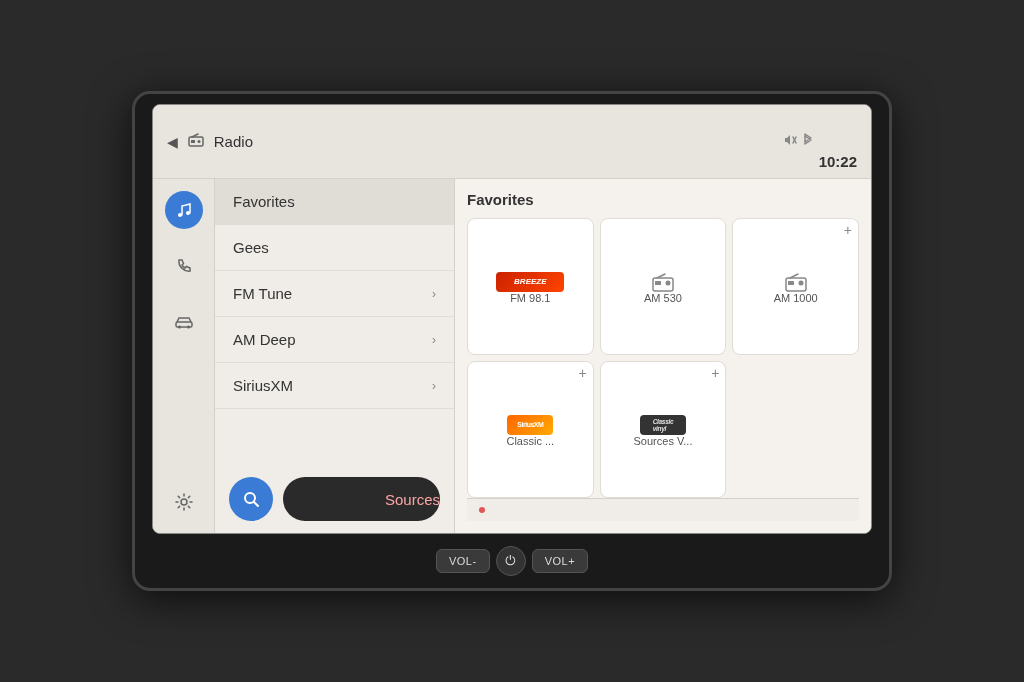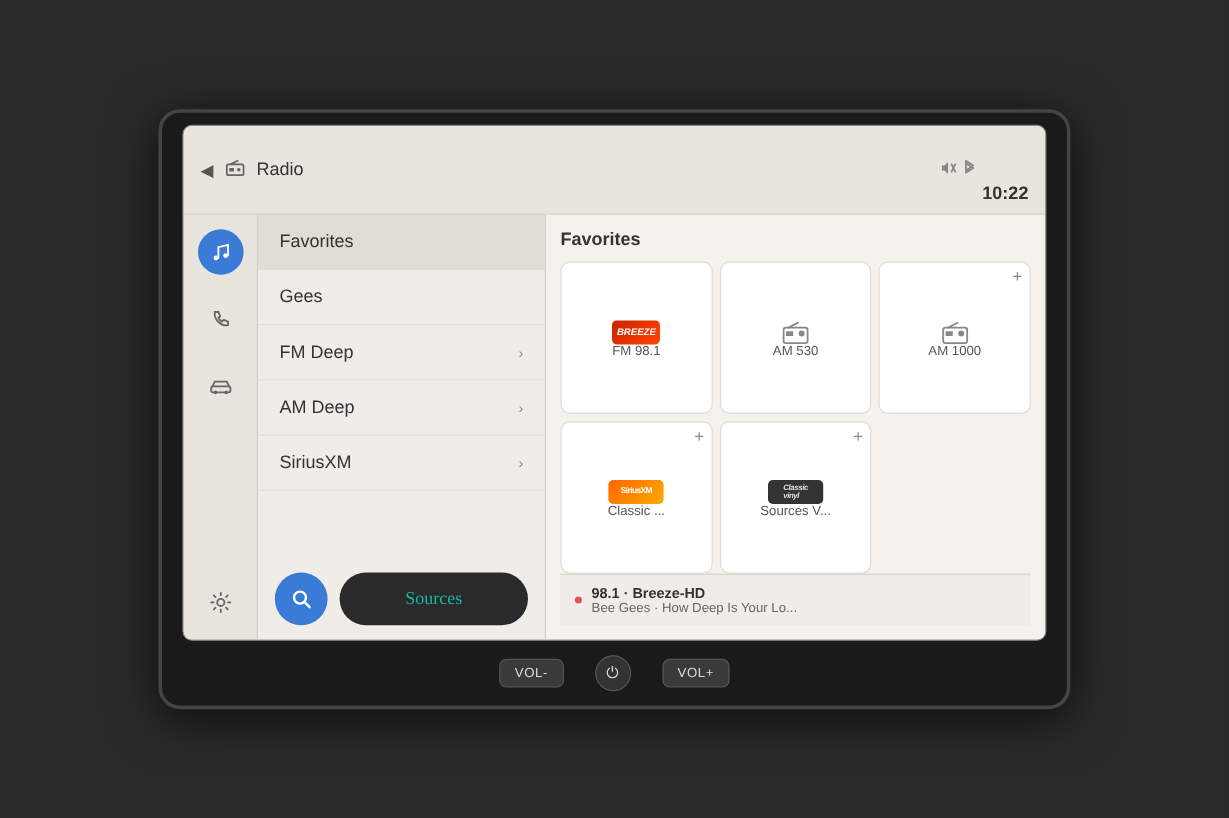--- a/index.html
+++ b/index.html
@@ -168,28 +168,27 @@
       font-size: 18px;
       cursor: pointer;
       flex-shrink: 0;
     }
 
     .sources-btn {
       flex: 1;
       height: 44px;
       border-radius: 22px;
       background: #2a2a2a;
-      color: #14b8a6;
+      color: #fca5a5;
       font-size: 15px;
       font-weight: 500;
       display: flex;
       align-items: center;
-      justify-content: center;
-      cursor: pointer;
-      font-family: Liberation Serif, serif;
+      justify-content: flex-end;
+      cursor: pointer;
     }
 
     
     .content-panel {
       flex: 1;
       background: #f5f2ed;
       display: flex;
       flex-direction: column;
       padding: 12px;
       overflow: hidden;
@@ -303,36 +302,36 @@
       justify-content: center;
       font-size: 6px;
       font-weight: bold;
       color: #ccc;
       letter-spacing: -0.3px;
     }
 
     .fm-981-logo {
       background: linear-gradient(135deg, #cc2200, #ff4400);
       border-radius: 4px;
-      width: 40px;
+      width: 68px;
       height: 20px;
       display: flex;
       align-items: center;
       justify-content: center;
       font-size: 7px;
       font-weight: bold;
       color: white;
     }
 
     
     .controls-bar {
       display: flex;
       align-items: center;
       justify-content: center;
-      gap: 26px;
+      gap: 6px;
       padding: 12px 0 8px 0;
       width: 100%;
     }
 
     .ctrl-btn {
       background: #3a3a3a;
       border: 1px solid #555;
       border-radius: 6px;
       color: #ddd;
       font-size: 11px;
@@ -421,21 +420,21 @@
       </div>
 
       <div class="menu-panel">
         <div class="menu-item">
           <span>Favorites</span>
         </div>
         <div class="menu-item">
           <span>Gees</span>
         </div>
         <div class="menu-item">
-          <span>FM Deep</span>
+          <span>FM Tune</span>
           <span class="chevron">›</span>
         </div>
         <div class="menu-item">
           <span>AM Deep</span>
           <span class="chevron">›</span>
         </div>
         <div class="menu-item">
           <span>SiriusXM</span>
           <span class="chevron">›</span>
         </div>
@@ -499,24 +498,20 @@
             <div class="classic-vinyl-logo">
               <span style="font-size:6.5px; font-style:italic; letter-spacing:-0.3px; color:#e0e0e0;">Classic<br>vinyl</span>
             </div>
             <span class="fav-label">Sources V...</span>
           </div>
 
         </div>
 
         <div class="now-playing">
           <div class="np-indicator"></div>
-          <div class="np-info">
-            <div class="np-station">98.1 · Breeze-HD</div>
-            <div class="np-track">Bee Gees · How Deep Is Your Lo...</div>
-          </div>
         </div>
 
       </div>
 
     </div>
 
   </div>
 
   <div class="controls-bar">
     <button class="ctrl-btn">VOL-</button>

